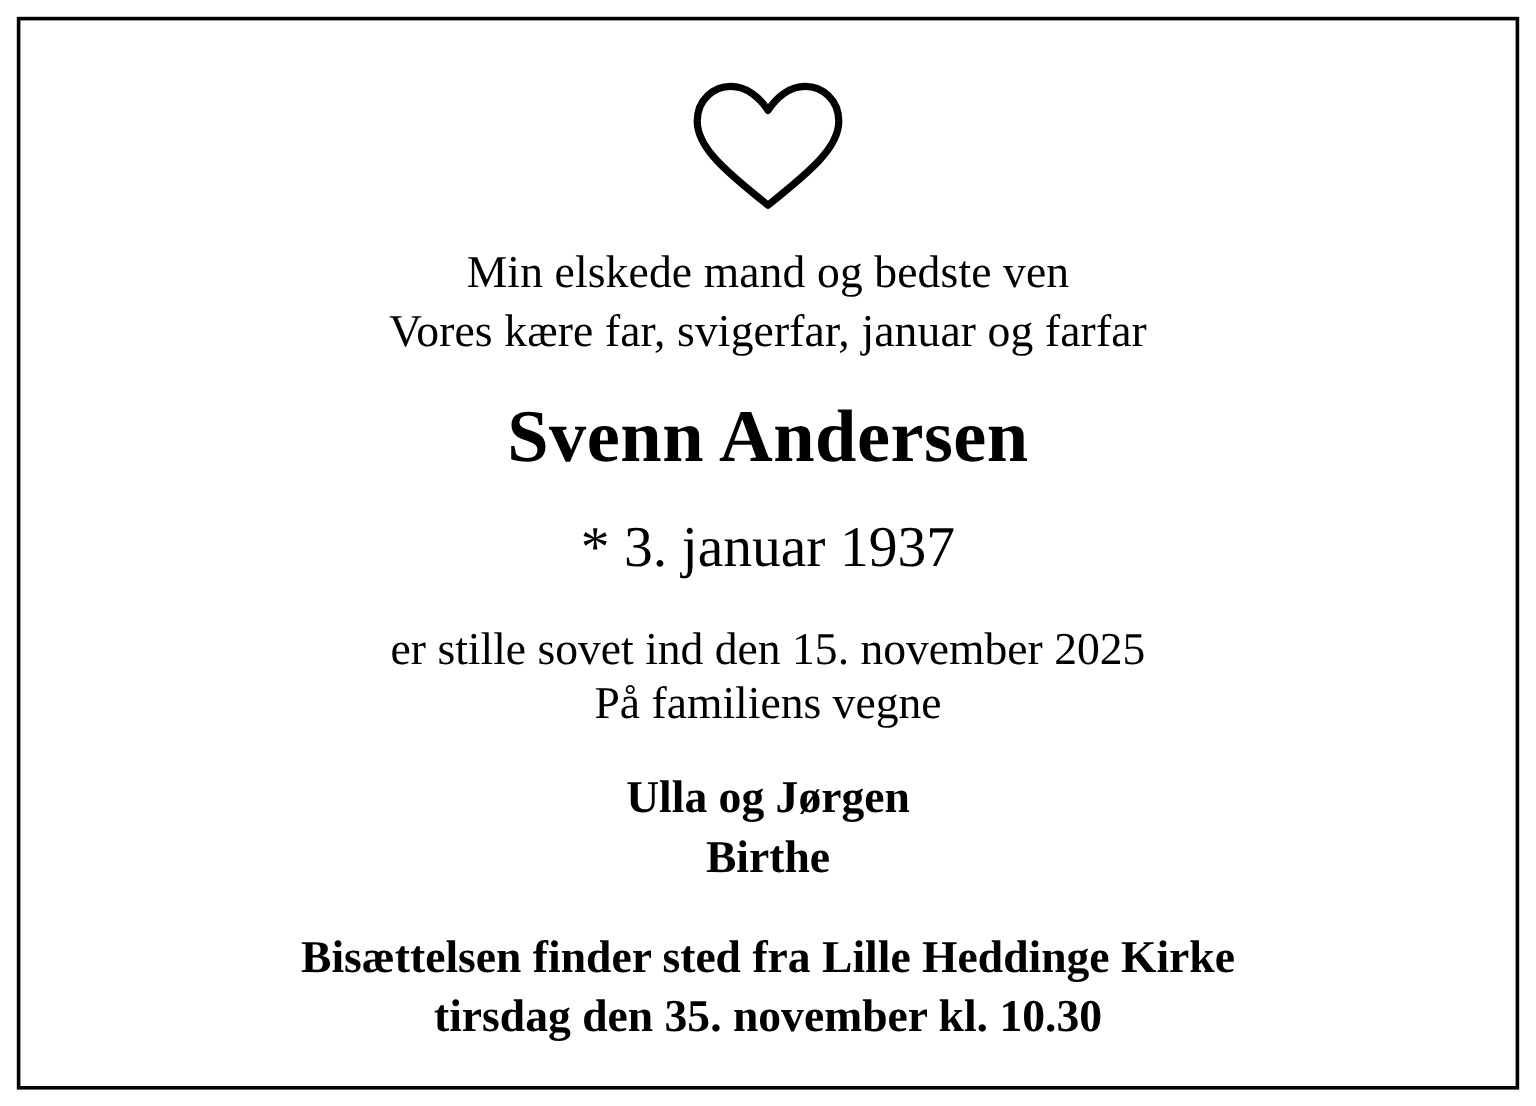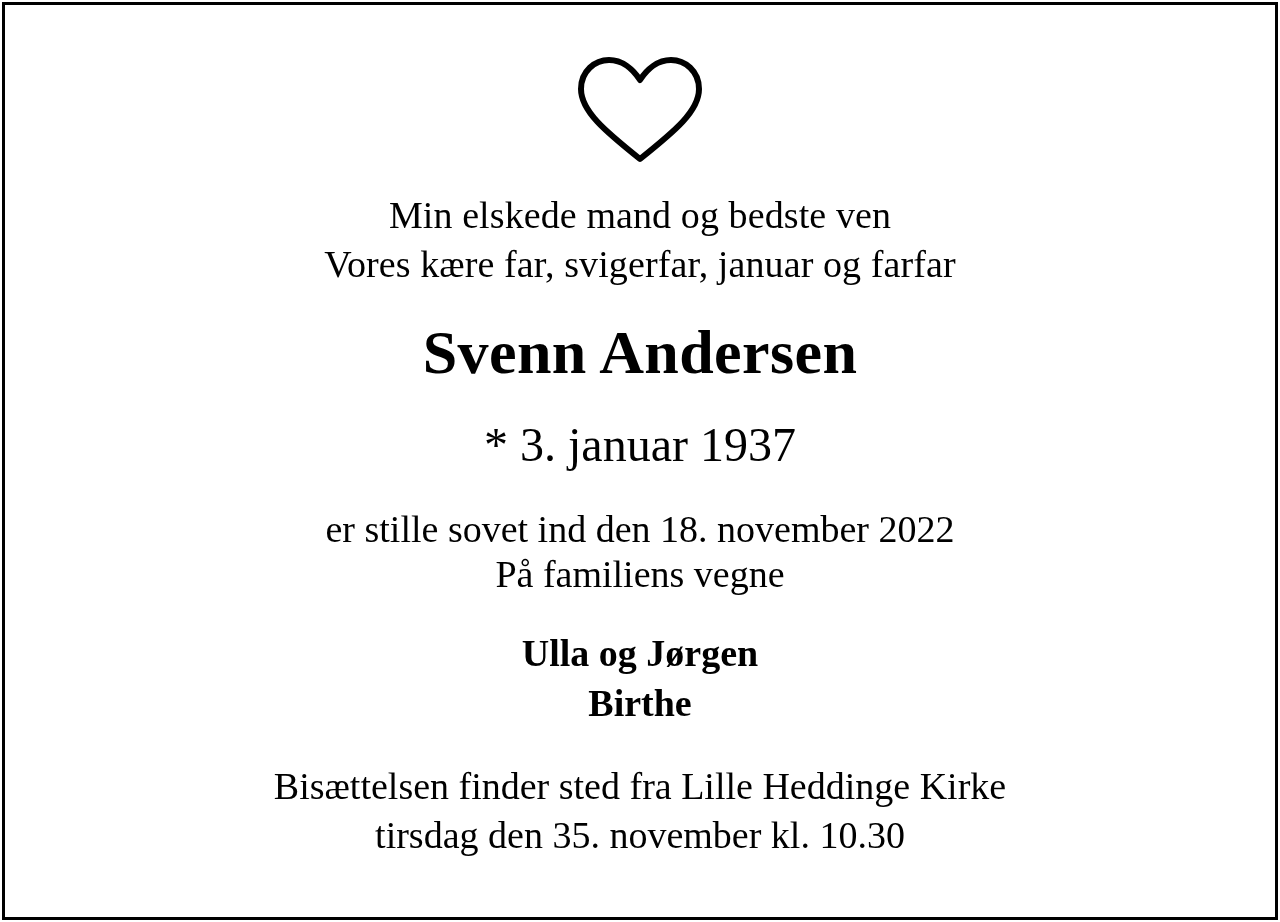--- a/index.html
+++ b/index.html
@@ -12,21 +12,21 @@
     width: 1280px;
     height: 922px;
     font-family: "Liberation Serif", "DejaVu Serif", serif;
     color: #000000;
     overflow: hidden;
   }
   .notice {
     box-sizing: border-box;
     width: 1280px;
     height: 922px;
-    padding: 2px;
+    padding: 14px;
     background: #ffffff;
   }
   .notice-frame {
     box-sizing: border-box;
     width: 100%;
     height: 100%;
     border: 3px solid #000000;
     display: flex;
     flex-direction: column;
     align-items: center;
@@ -72,20 +72,21 @@
   .survivors {
     font-size: 38px;
     font-weight: bold;
     line-height: 1.32;
     margin-top: 30px;
   }
   .funeral {
     font-size: 38px;
     line-height: 1.30;
     margin-top: 34px;
+    font-weight: bold;
   }
   .line {
     display: block;
   }
 </style>
 </head>
 <body>
 
 <div class="notice">
   <div class="notice-frame">
@@ -98,21 +99,21 @@
 
     <div class="block intro">
       <span class="line">Min elskede mand og bedste ven</span>
       <span class="line">Vores kære far, svigerfar, januar og farfar</span>
     </div>
 
     <div class="block name">Svenn Andersen</div>
 
     <div class="block born">* 3. januar 1937</div>
 
-    <div class="block died">er stille sovet ind den 18. november 2022</div>
+    <div class="block died">er stille sovet ind den 15. november 2025</div>
 
     <div class="block behalf">På familiens vegne</div>
 
     <div class="block survivors">
       <span class="line">Ulla og Jørgen</span>
       <span class="line">Birthe</span>
     </div>
 
     <div class="block funeral">
       <span class="line">Bisættelsen finder sted fra Lille Heddinge Kirke</span>

